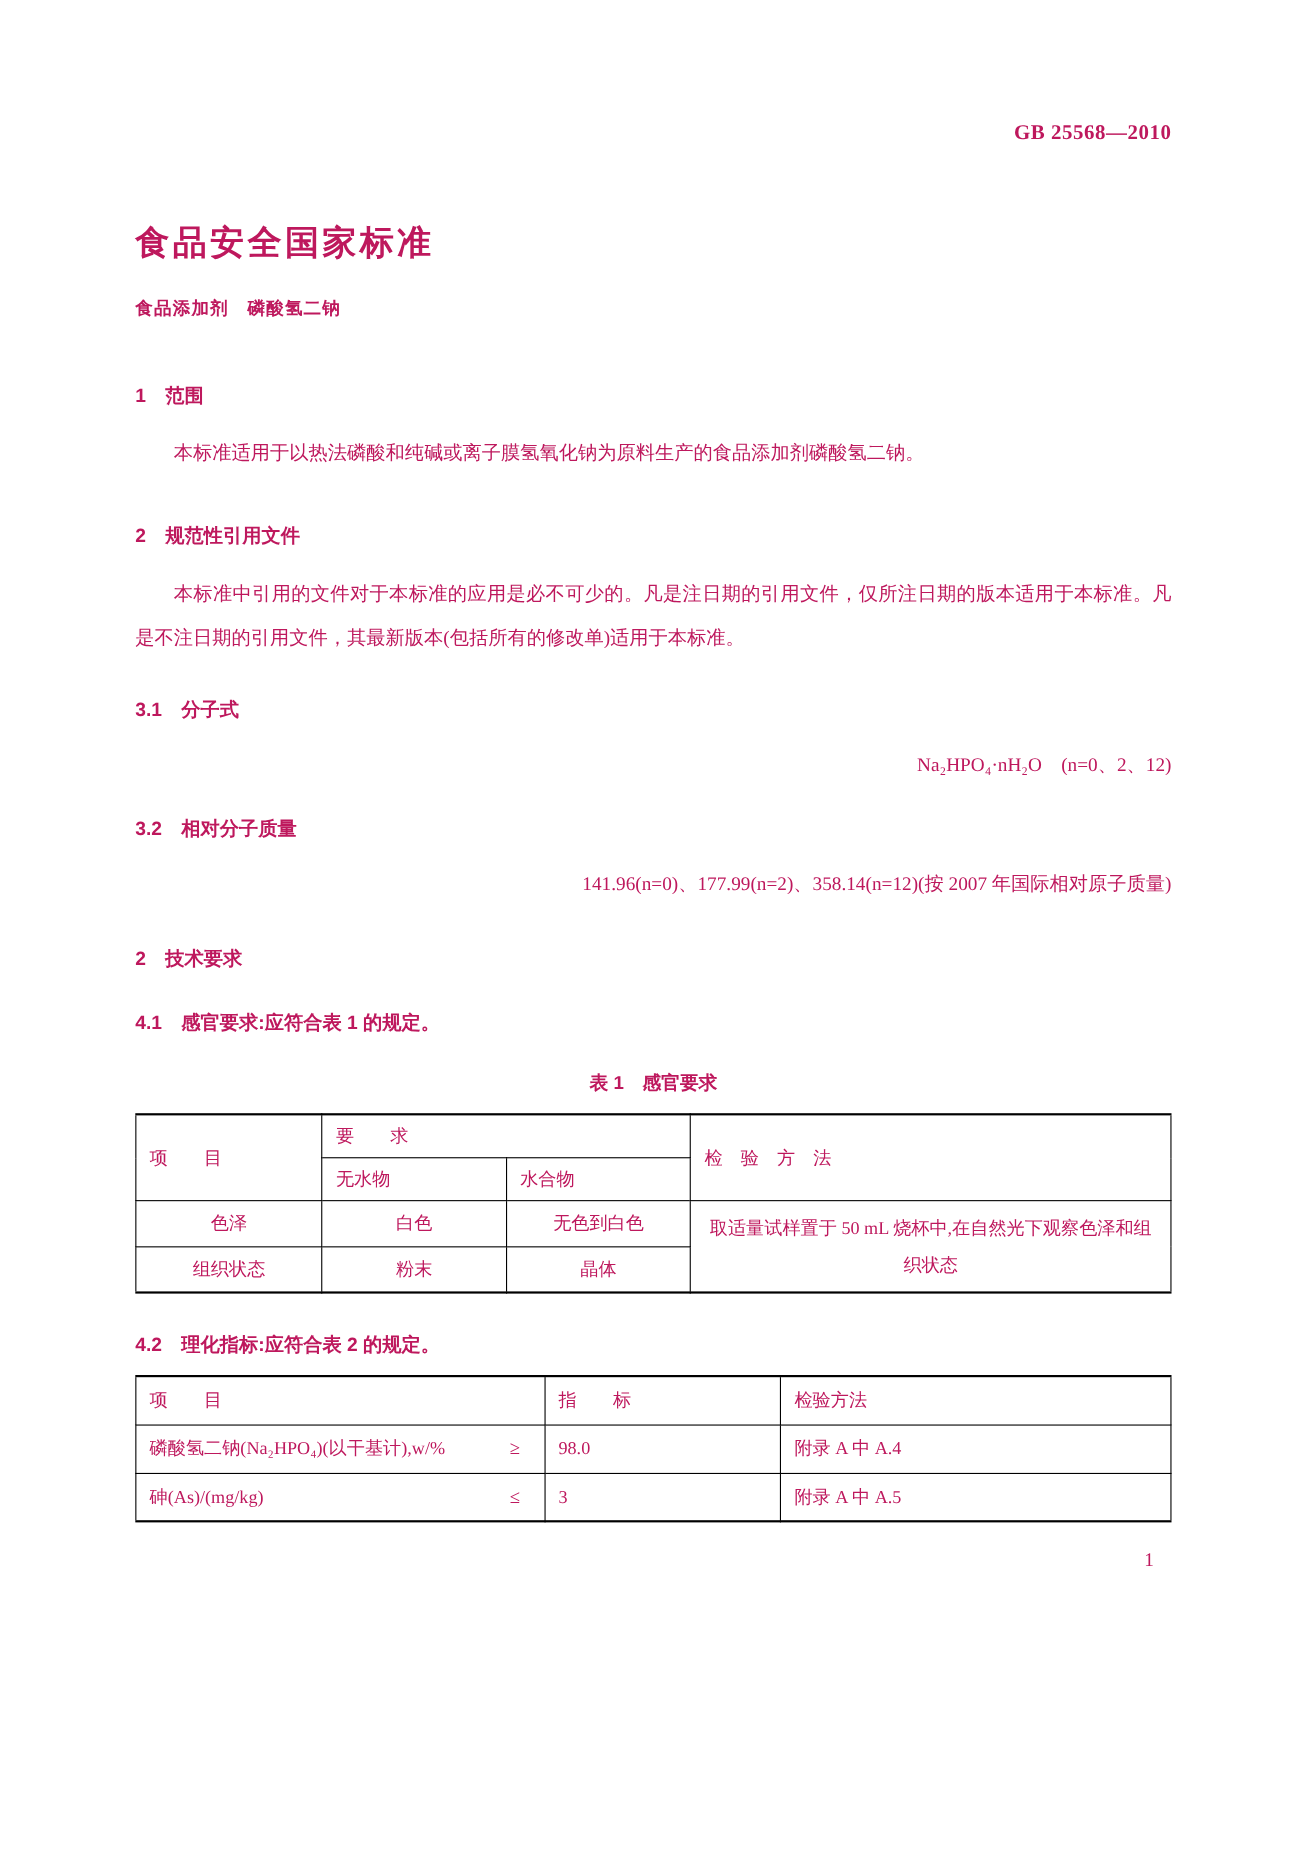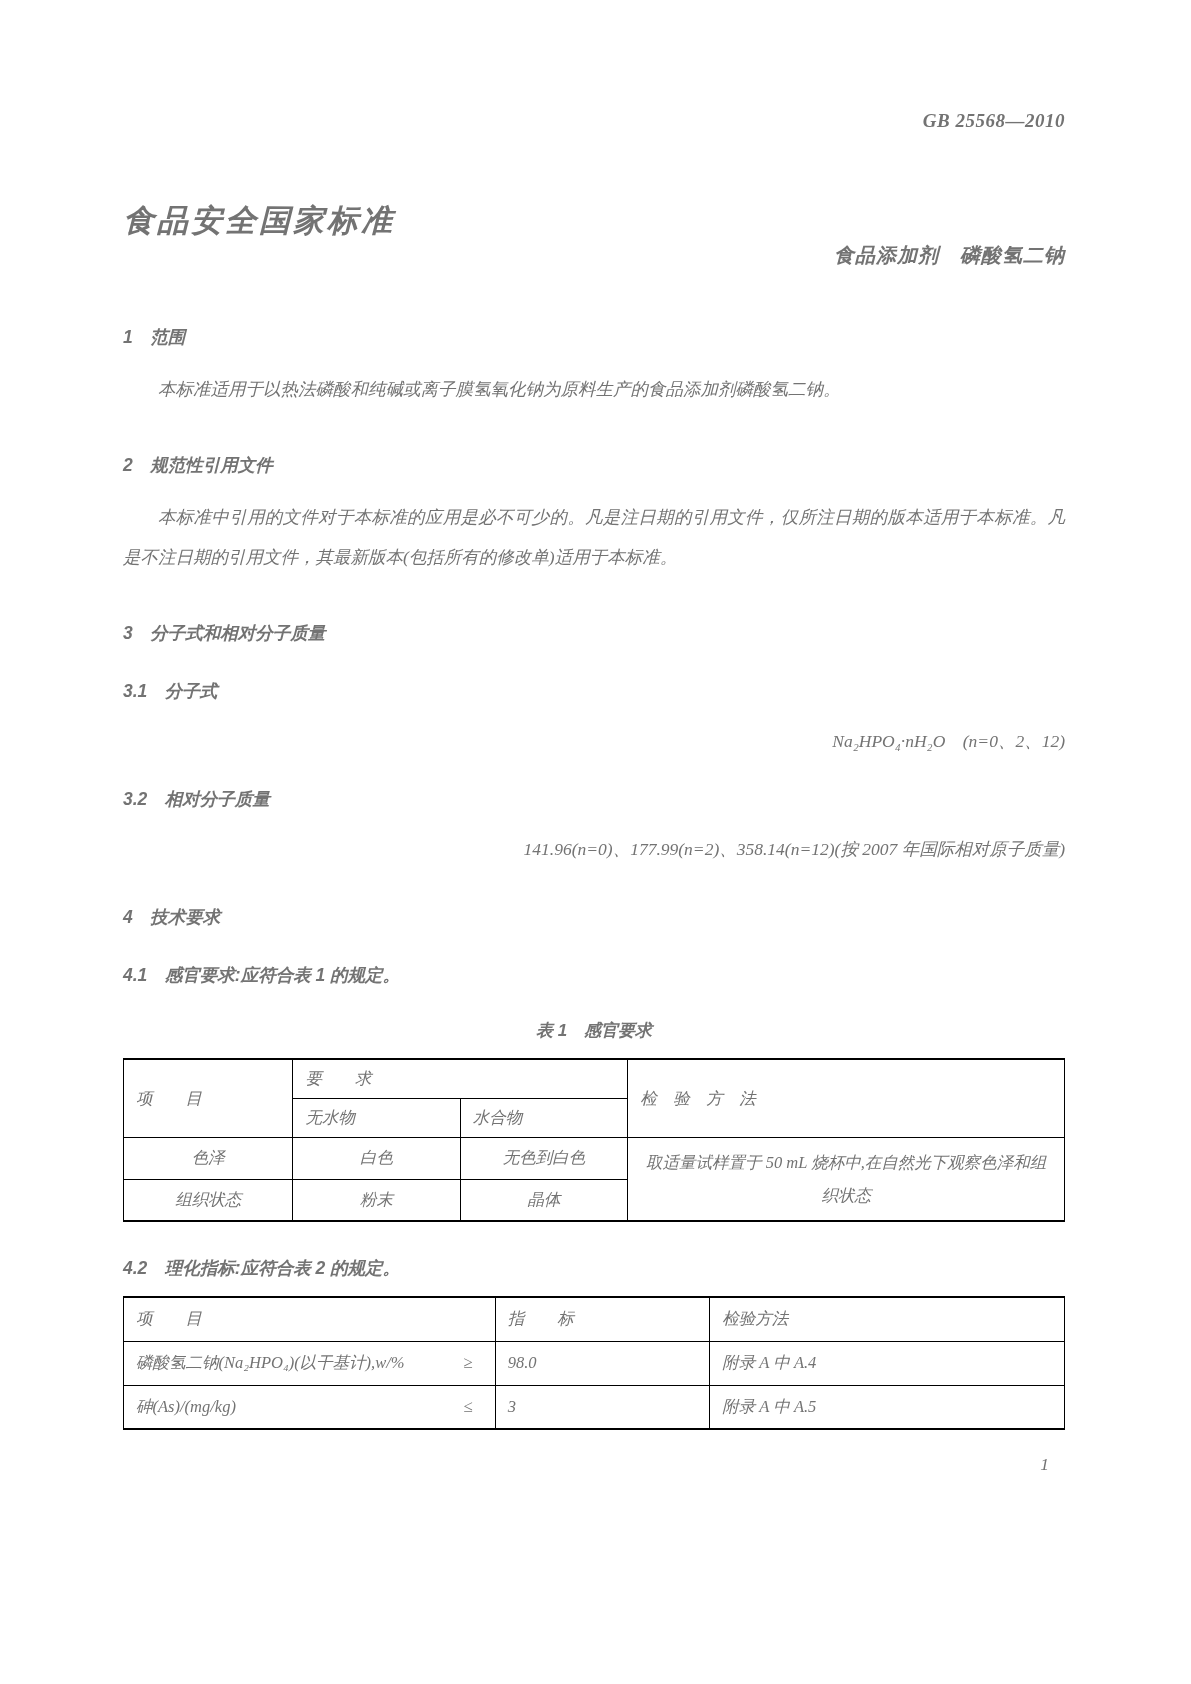--- a/index.html
+++ b/index.html
@@ -2,48 +2,48 @@
 <html><head>
 <meta charset="utf-8">
 <style>
   * { margin: 0; padding: 0; box-sizing: border-box; }
   html, body { background: #e8e8e8; }
   .page {
     width: 1191px;
     height: 1684px;
     margin: 0 auto;
     background: #ffffff;
-    color: #737373;
+    color: #be185d;
     font-family: "Liberation Serif", serif;
     overflow: hidden;
-    font-style: italic;
   }
   .content {
     padding: 110px 126px 0 123px;
   }
   .doc-num {
     text-align: right;
     font-weight: bold;
     font-size: 19px;
     letter-spacing: 0.5px;
   }
   .title {
     text-align: left;
     font-family: "Liberation Sans", sans-serif;
     font-weight: bold;
     font-size: 31px;
     letter-spacing: 3px;
     margin-top: 68px;
   }
   .subtitle {
-    text-align: right;
-    font-family: "Liberation Sans", sans-serif;
-    font-weight: bold;
-    font-size: 20px;
+    text-align: left;
+    font-family: "Liberation Sans", sans-serif;
+    font-weight: bold;
+    font-size: 16px;
     letter-spacing: 1px;
+    margin-top: 28px;
   }
   .h2 {
     font-family: "Liberation Sans", sans-serif;
     font-weight: bold;
     font-size: 17.5px;
   }
   .mt-sec { margin-top: 56px; }
   .mt-sec2 { margin-top: 44px; }
   .mt-sub { margin-top: 34px; }
   .para {
@@ -105,29 +105,28 @@
 
     <div class="title">食品安全国家标准</div>
     <div class="subtitle">食品添加剂　磷酸氢二钠</div>
 
     <div class="h2 mt-sec">1　范围</div>
     <div class="para">本标准适用于以热法磷酸和纯碱或离子膜氢氧化钠为原料生产的食品添加剂磷酸氢二钠。</div>
 
     <div class="h2 mt-sec2">2　规范性引用文件</div>
     <div class="para">本标准中引用的文件对于本标准的应用是必不可少的。凡是注日期的引用文件，仅所注日期的版本适用于本标准。凡是不注日期的引用文件，其最新版本(包括所有的修改单)适用于本标准。</div>
 
-    <div class="h2 mt-sec2">3　分子式和相对分子质量</div>
 
     <div class="h2 mt-sub">3.1　分子式</div>
     <div class="formula">Na₂HPO₄·nH₂O　(n=0、2、12)</div>
 
     <div class="h2 mt-sub">3.2　相对分子质量</div>
     <div class="formula">141.96(n=0)、177.99(n=2)、358.14(n=12)(按 2007 年国际相对原子质量)</div>
 
-    <div class="h2 mt-sec2">4　技术要求</div>
+    <div class="h2 mt-sec2">2　技术要求</div>
 
     <div class="h2 mt-sub">4.1　感官要求:应符合表 1 的规定。</div>
 
     <div class="caption">表 1　感官要求</div>
 
     <table class="t1">
       <colgroup>
         <col style="width:18%">
           <col style="width:17.8%">
           <col style="width:17.8%">

